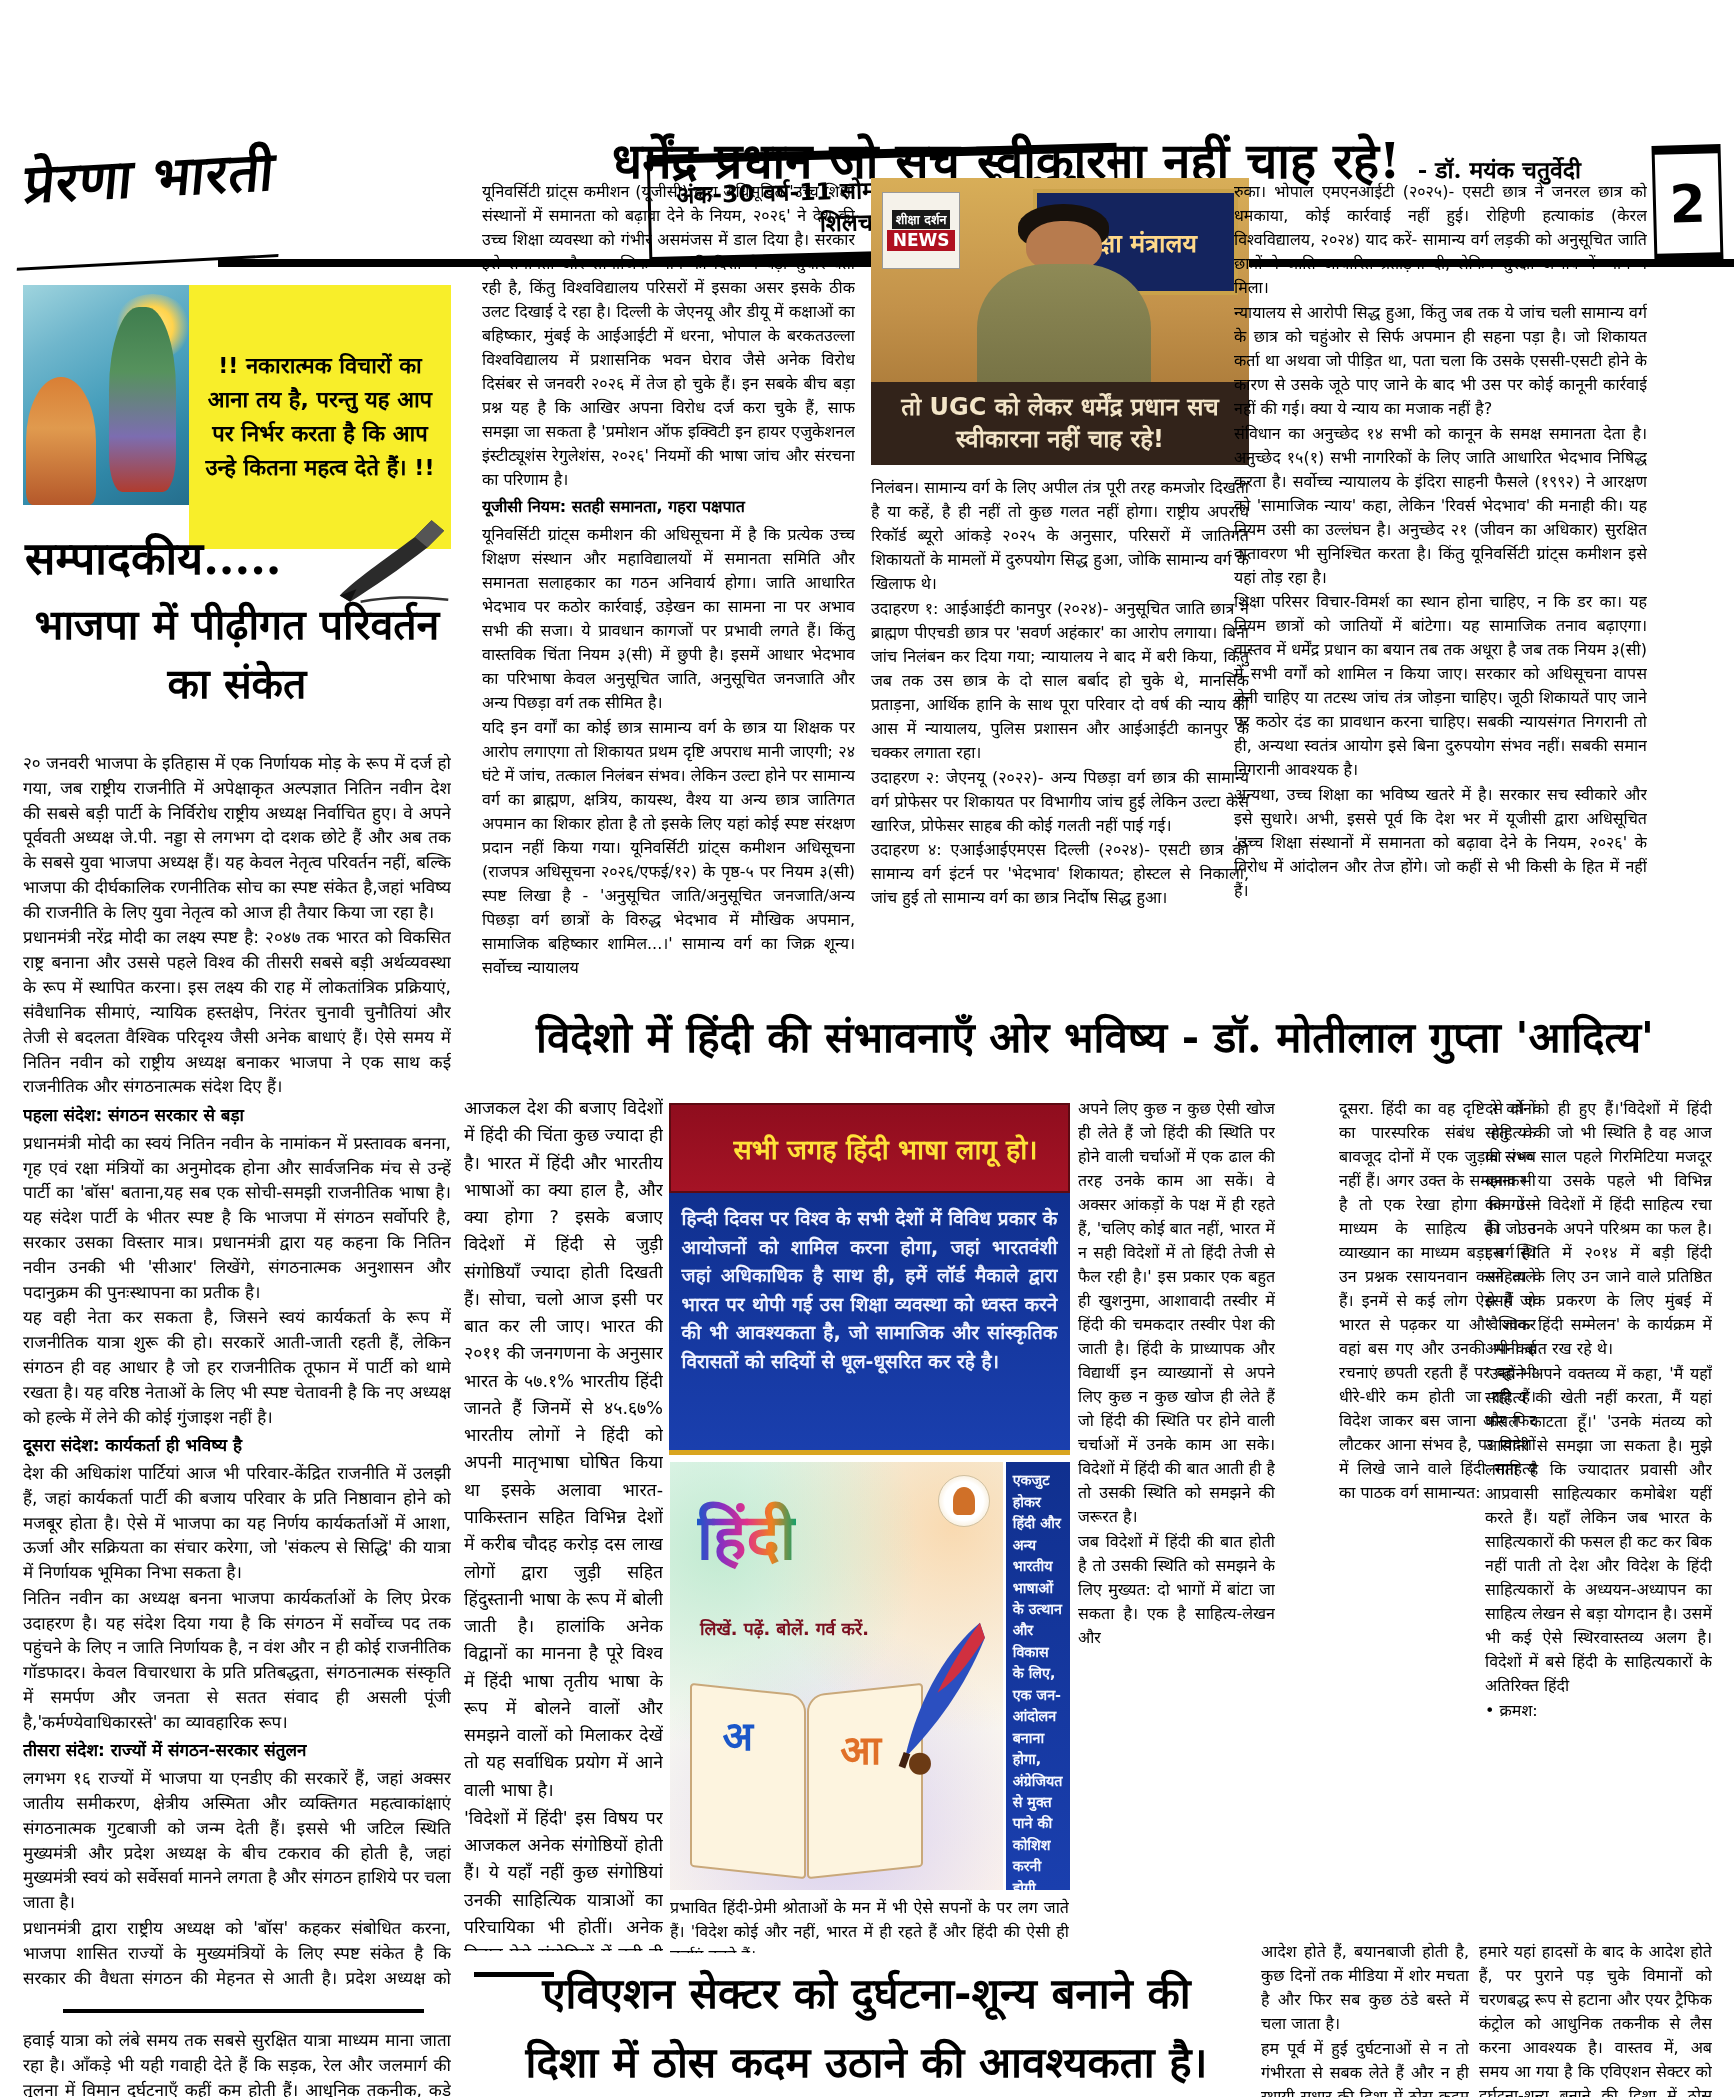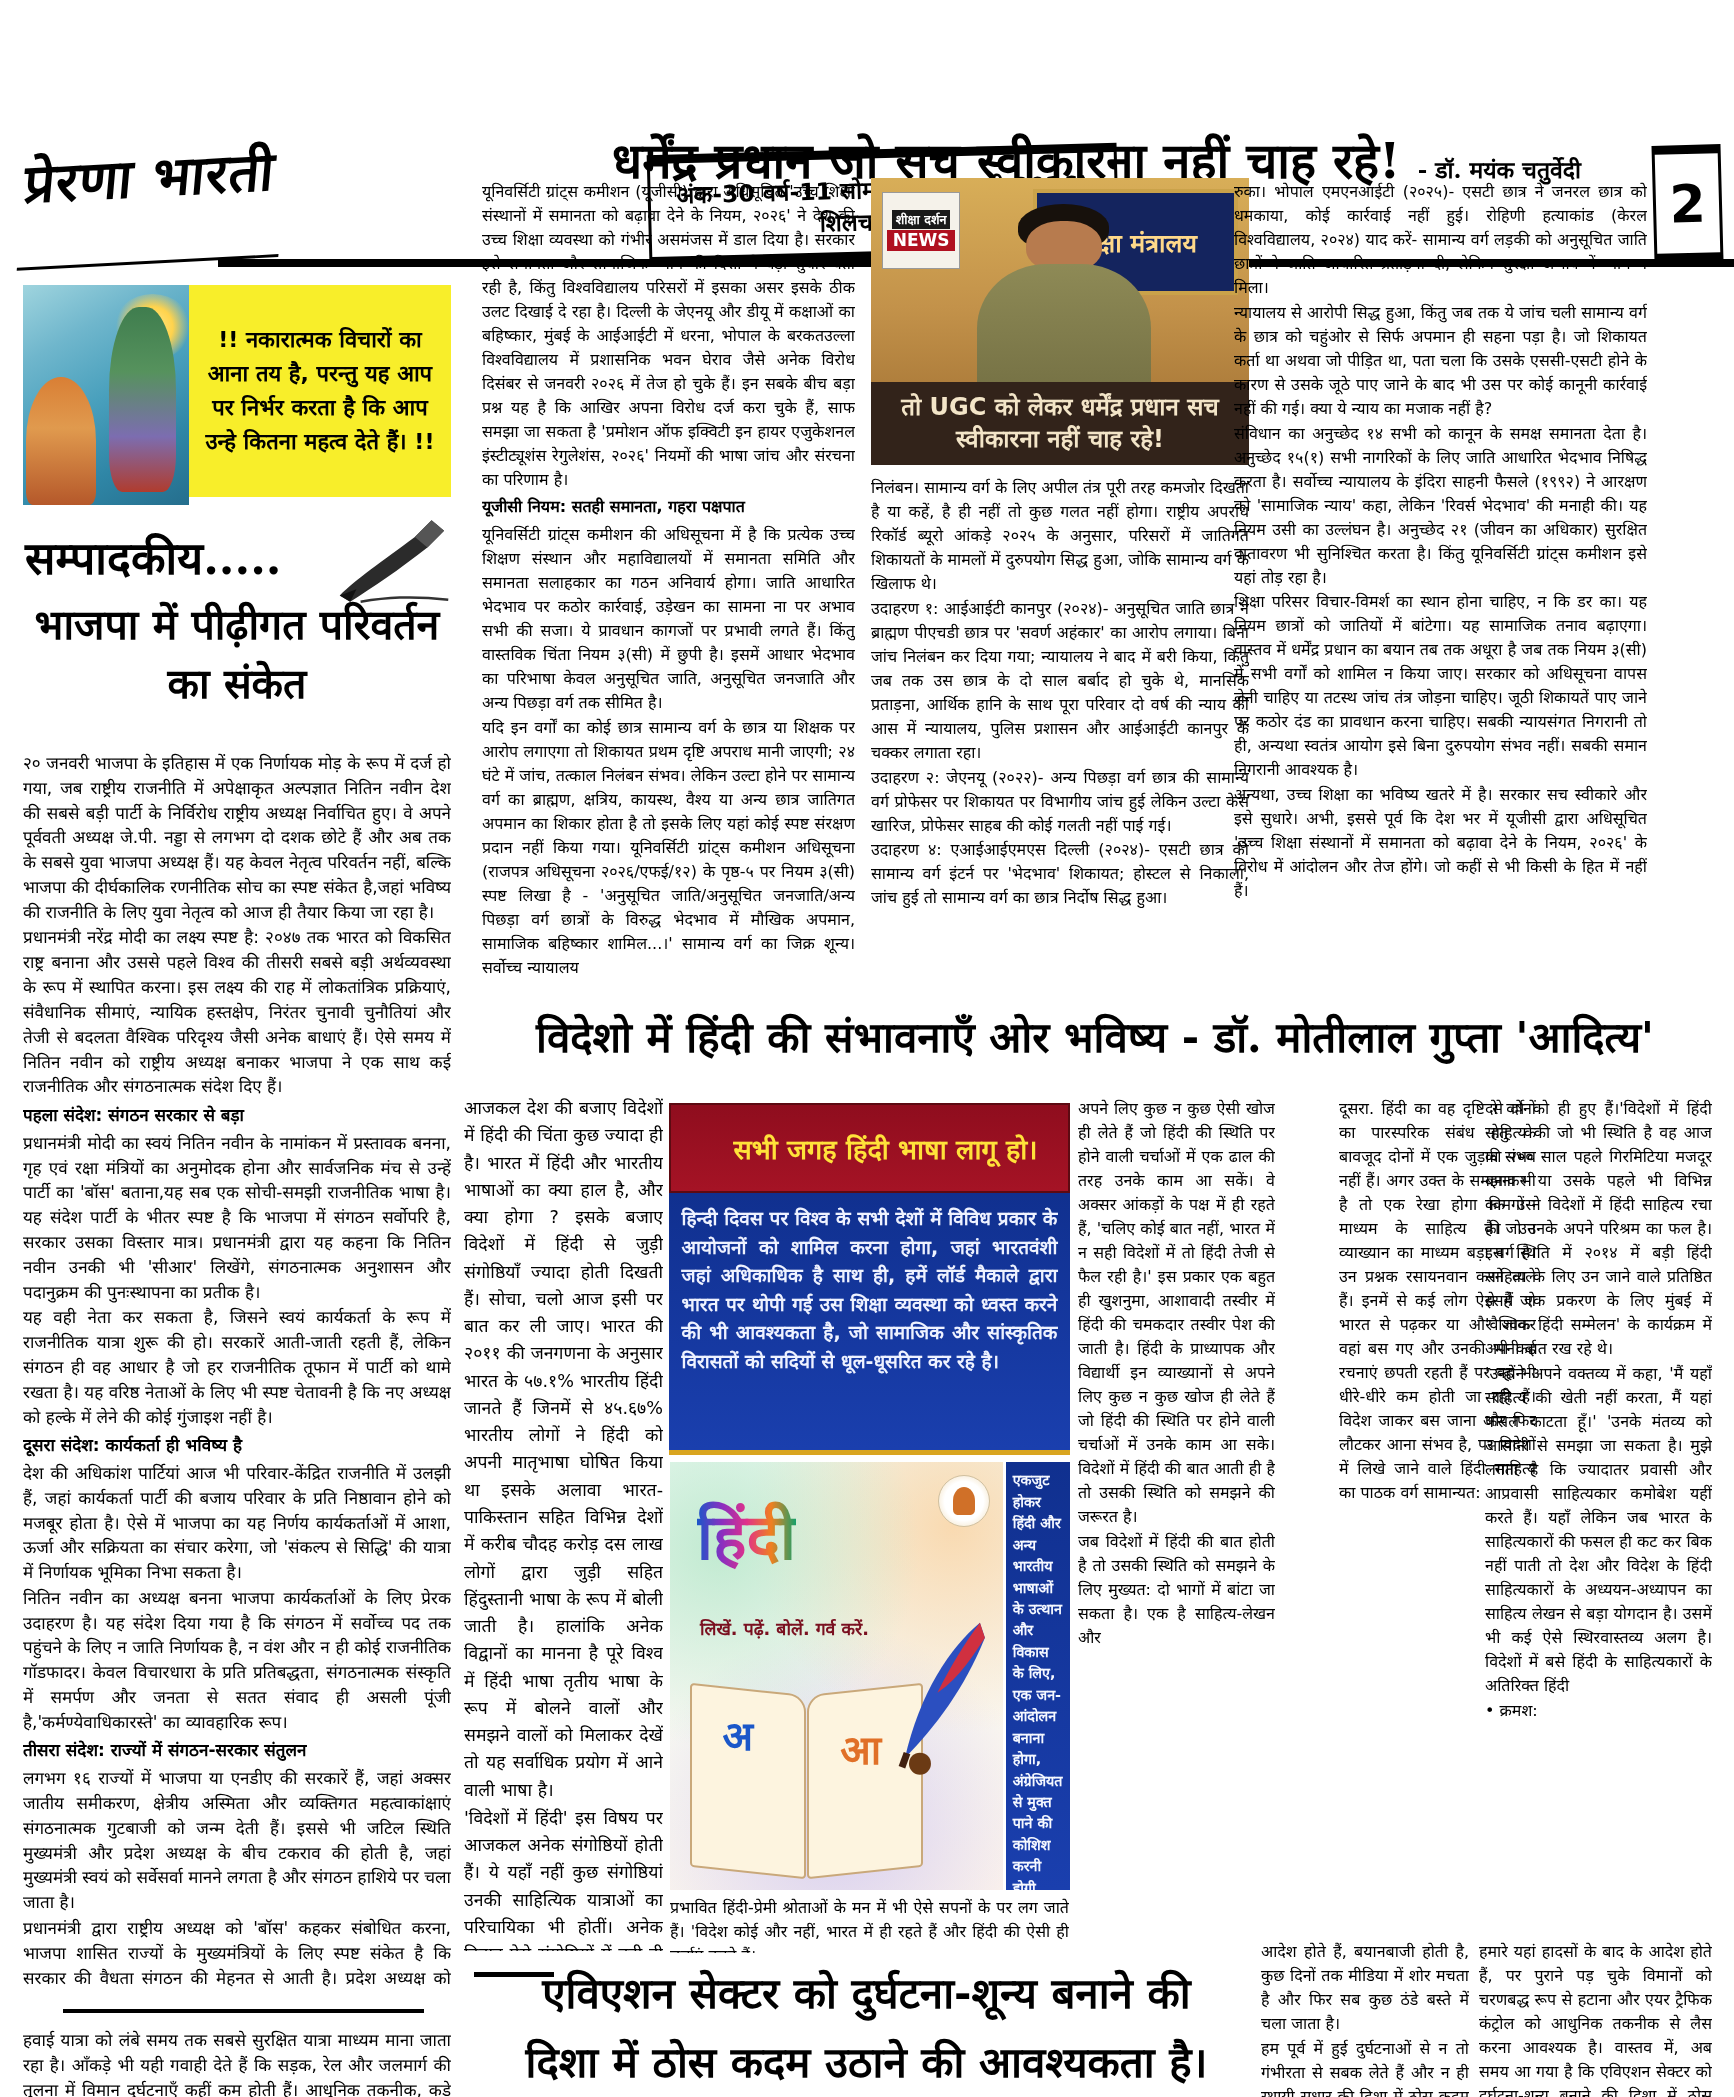--- a/index.html
+++ b/index.html
@@ -100,21 +100,21 @@
   </div>
 
   <div class="abs hrule" style="left:218px;top:259px;width:1516px;height:7.6px;"></div>
 
   <div class="abs krishna" style="left:23px;top:285px;width:166px;height:220px;">
     <div class="kr-halo"></div>
     <div class="kr-fig1"></div>
     <div class="kr-fig2"></div>
   </div>
 
-  <div class="abs quotebox" style="left:189px;top:285px;width:262px;height:212px;">
+  <div class="abs quotebox" style="left:189px;top:285px;width:262px;height:264px;">
     <span>!!  नकारात्मक विचारों का आना तय है, परन्तु यह आप पर निर्भर करता है कि आप उन्हे कितना महत्व देते हैं।  !!</span>
   </div>
 
   <div class="abs edlabel" style="left:25px;top:526px;width:319px;height:59px;">सम्पादकीय.....</div>
 
   <svg class="abs" style="left:331px;top:512px;" width="126" height="96" viewBox="0 0 300 230">
     <path d="M20 200 C 60 160, 120 120, 200 60 L 240 20 L 270 45 L 230 85 C 160 140, 100 180, 45 215 Z" fill="#2b2b2b"></path>
     <path d="M200 60 L 240 20 L 270 45 L 230 85 Z" fill="#555"></path>
     <path d="M20 200 L 60 185 L 45 215 Z" fill="#111"></path>
     <path d="M70 215 C 130 205, 190 200, 280 210" stroke="#333" stroke-width="6" fill="none"></path>

